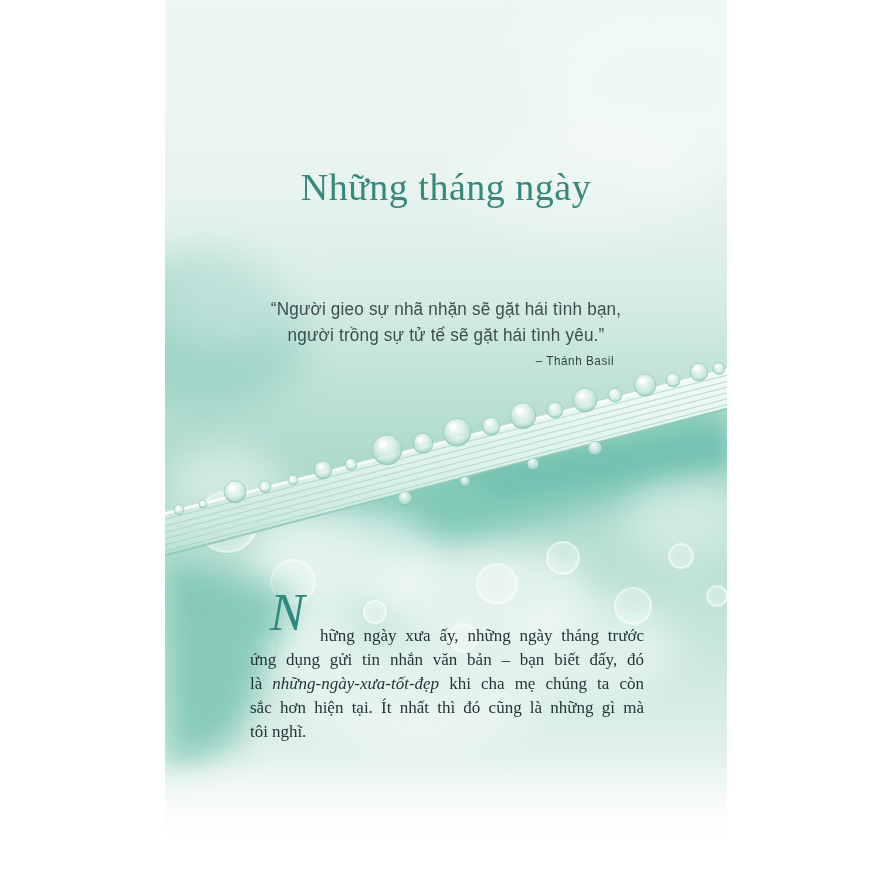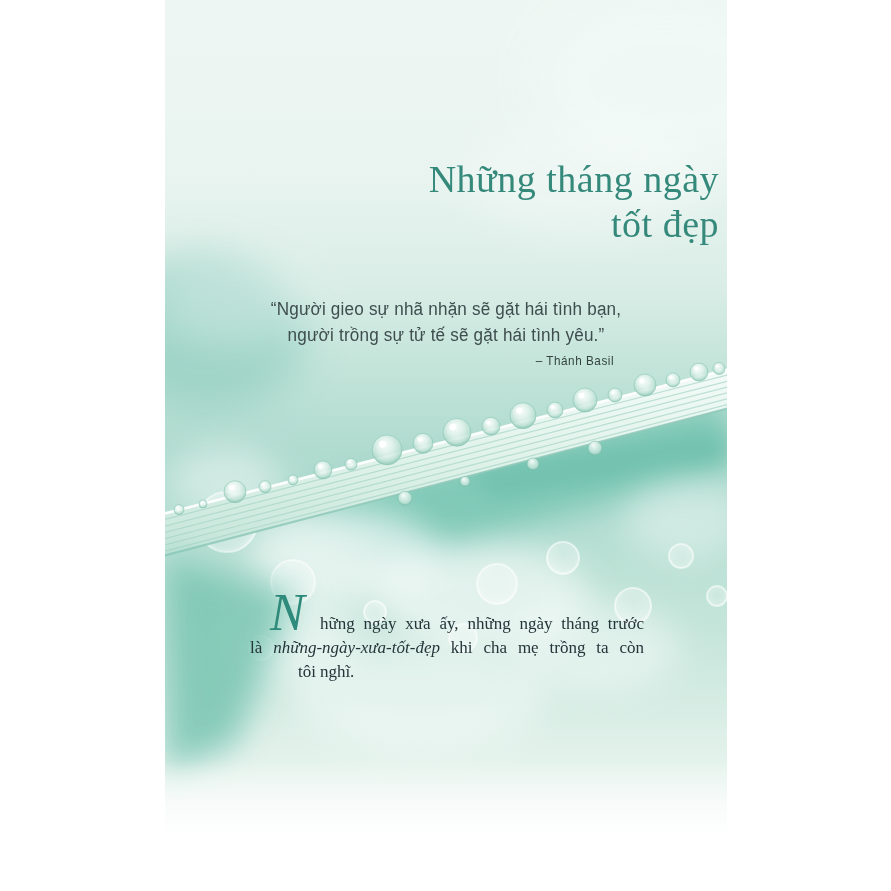--- a/index.html
+++ b/index.html
@@ -1,36 +1,36 @@
 <!DOCTYPE html>
 <html><head>
 <meta charset="utf-8">
 <style>
   html,body{margin:0;padding:0;background:#ffffff;}
   .canvas{position:relative;width:891px;height:891px;background:#ffffff;overflow:hidden;
           font-family:"Liberation Serif","DejaVu Serif",serif;}
   .page{position:absolute;left:165px;top:0;width:562px;height:871px;overflow:hidden;background:#ffffff;}
   .photo{position:absolute;left:0;top:0;width:562px;height:871px;display:block;}
 
-  .title{position:absolute;left:0;right:0;top:149px;margin:8px;text-align:right;
+  .title{position:absolute;left:0;right:0;top:149px;margin:16px;text-align:center;
          font-weight:400;font-size:38px;line-height:45px;color:#35897b;letter-spacing:.5px;z-index:4;}
   .quote{position:absolute;left:0;right:0;top:296px;text-align:center;
          font-family:"Liberation Sans","DejaVu Sans",sans-serif;
          font-size:18px;line-height:26px;color:#3e4d4d;letter-spacing:.2px;
          transform:scaleX(.95);transform-origin:50% 0;z-index:4;}
   .attribution{position:absolute;right:113px;top:353px;
          font-family:"Liberation Sans","DejaVu Sans",sans-serif;
          font-size:13px;color:#33423f;letter-spacing:.6px;
          transform:scaleX(.9);transform-origin:100% 0;z-index:4;}
 
   .para{position:absolute;left:85px;top:612px;width:394px;z-index:4;
         font-size:17px;line-height:24px;color:#243539;word-spacing:-0.3px;}
   .pline{text-align:justify;text-align-last:justify;white-space:normal;}
-  .pline.first{padding-left:70px;}
-  .pline.last{text-align-last:auto;margin-left:48px;}
+  .pline.first{padding-left:70px;margin-top:12px;}
+  .pline.last{text-align-last:auto;}
   .pline i{}
   .dropcap{position:absolute;left:20px;top:-25px;font-style:italic;font-weight:400;
            font-size:52px;line-height:1;color:#2e8a7b;z-index:5;}
 </style>
 </head>
 <body>
 
 <div class="canvas">
   <div class="page">
 
@@ -173,30 +173,31 @@
           <circle cx="430" cy="448.06600000000003" r="7" fill="url(#dropGrad)" stroke="rgba(120,188,170,.55)" stroke-width="1" opacity="0.95"></circle>
         </g>
 
       <polygon points="0,555 130,595 70,745 0,770" fill="#79c5b2" opacity=".85" filter="url(#b16)"></polygon>
 
       <rect x="0" y="760" width="562" height="111" fill="url(#fadeBottom)"></rect>
     </svg>
 
     <h1 class="title">
       <span>Những tháng ngày</span><br>
-      <span>tốt đẹp</span>
     </h1>
 
     <div class="quote">
       <div>“Người gieo sự nhã nhặn sẽ gặt hái tình bạn,</div>
       <div>người trồng sự tử tế sẽ gặt hái tình yêu.”</div>
     </div>
     <div class="attribution">– Thánh Basil</div>
 
     <div class="para">
       <span class="dropcap">N</span>
       <div class="pline first"><span>hững ngày xưa ấy, những ngày tháng trước</span></div>
-      <div class="pline"><span>là </span><i>những-ngày-xưa-tốt-đẹp</i><span> khi cha mẹ trồng ta còn</span></div>
+      <div class="pline"><span>ứng dụng gửi tin nhắn văn bản – bạn biết đấy, đó</span></div>
+      <div class="pline"><span>là </span><i>những-ngày-xưa-tốt-đẹp</i><span> khi cha mẹ chúng ta còn</span></div>
+      <div class="pline"><span>sắc hơn hiện tại. Ít nhất thì đó cũng là những gì mà</span></div>
       <div class="pline last"><span>tôi nghĩ.</span></div>
     </div>
 
   </div>
 </div>
 
 </body></html>

